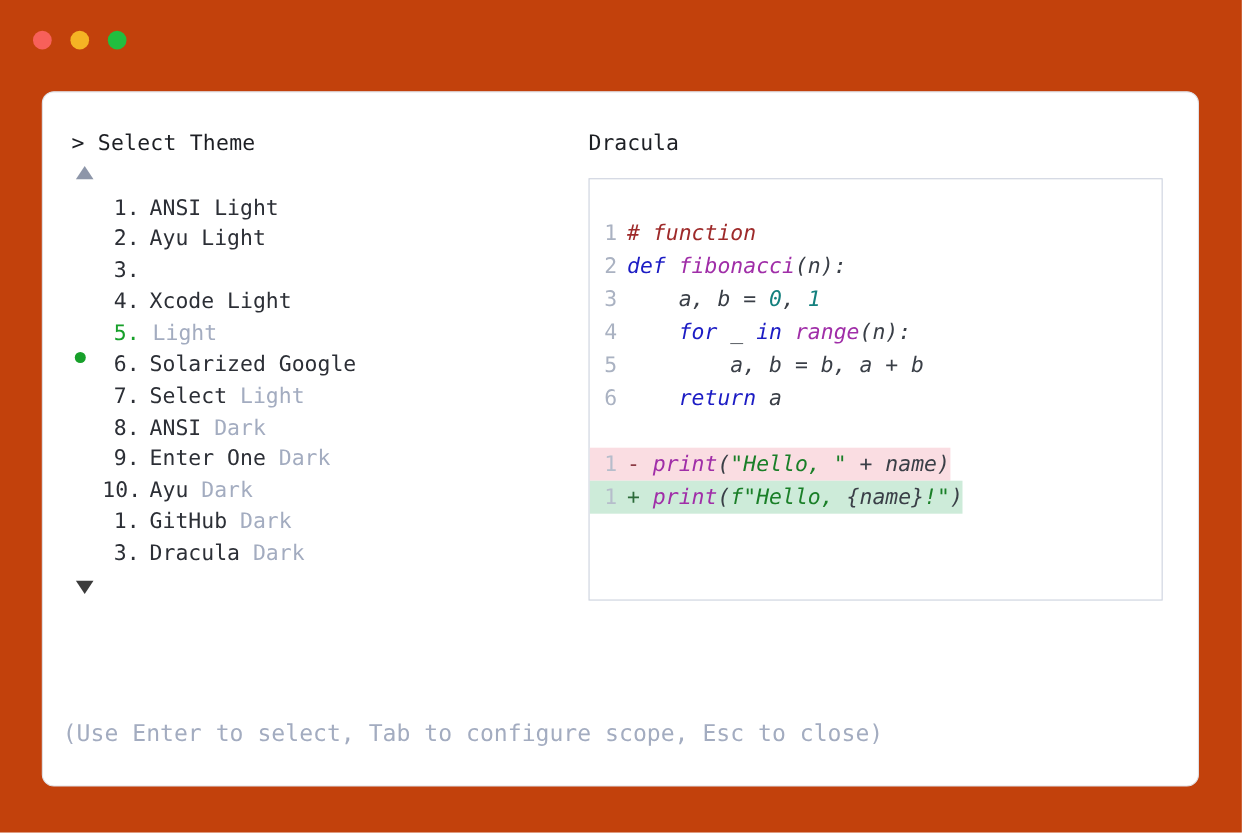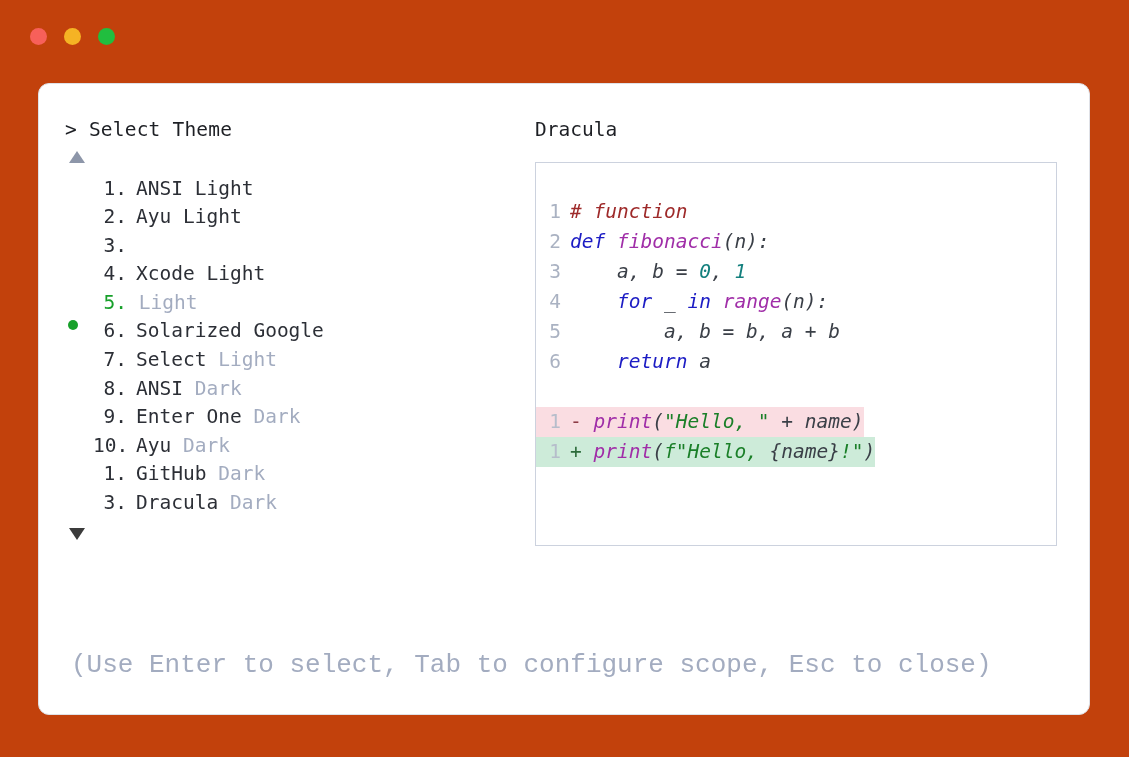--- a/index.html
+++ b/index.html
@@ -161,27 +161,26 @@
   .diff-del { background: #fadde2; }
   .diff-add { background: #cdebd9; }
   .diff-line .ln { color: #b6bdcb; }
   .diff-sign { color: #3a3f47; padding-right: 0; }
   .diff-del .diff-sign { color: #8c3b45; }
   .diff-add .diff-sign { color: #2c6b3a; }
 
   
   .hint {
     position: absolute;
-    left: 32px;
+    left: 18px;
     bottom: 36px;
-    font-size: 26px;
+    font-size: 21px;
     color: #a3acc0;
     white-space: pre;
     line-height: 1;
-    font-family: Liberation Mono, monospace;
   }
 </style>
 </head>
 <body>
 
 <div class="screen">
 
   <div class="titlebar">
     <span class="dot" style="background: rgb(247, 96, 90);"></span>
     <span class="dot" style="background: rgb(245, 179, 36);"></span>

